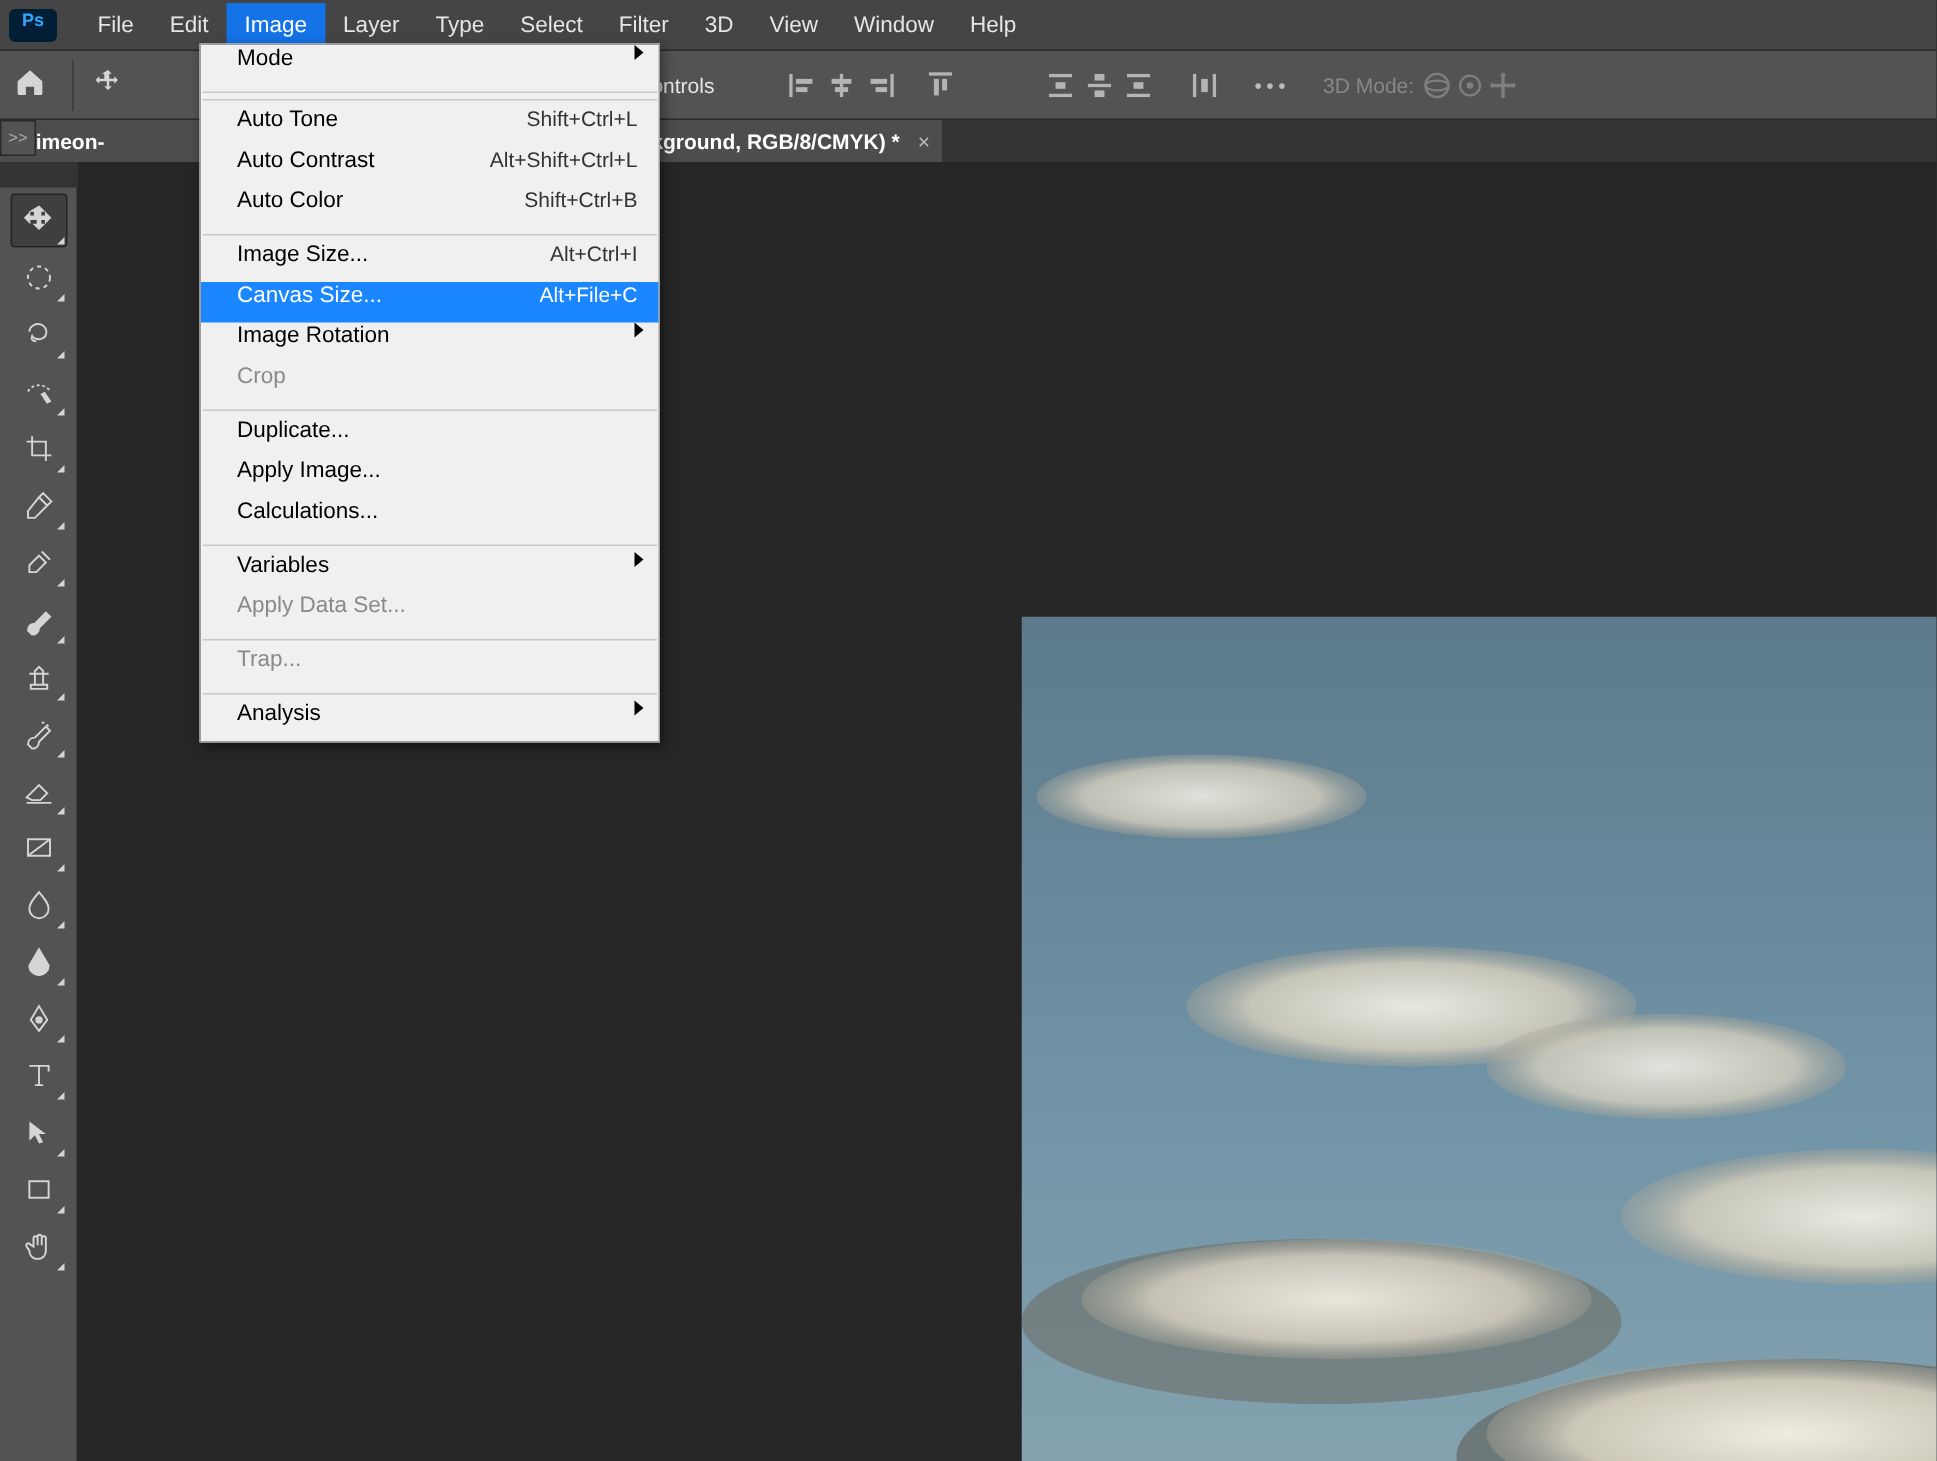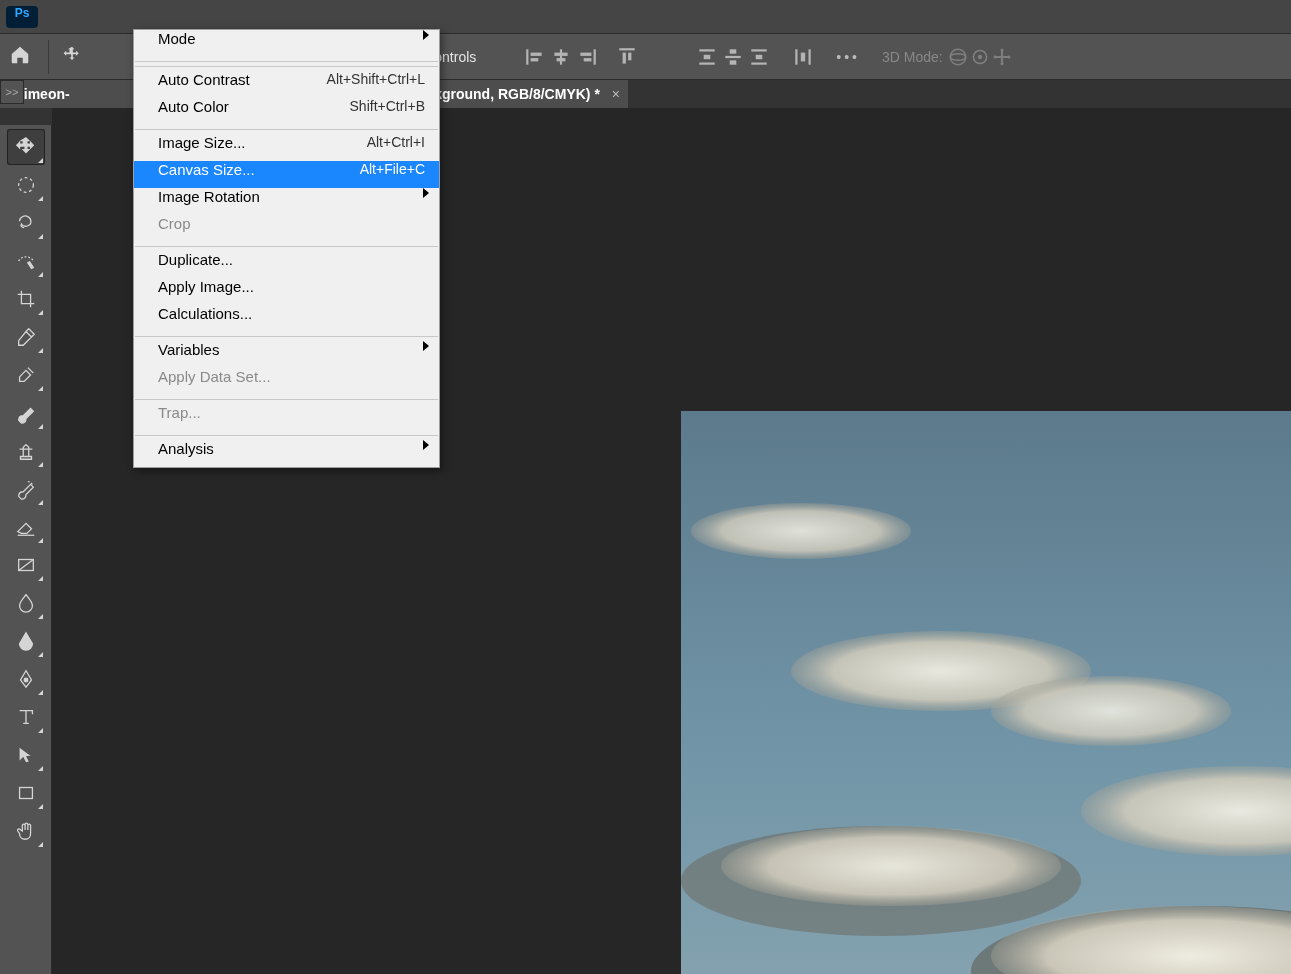--- a/index.html
+++ b/index.html
@@ -54,20 +54,33 @@
 
   
   .fill-d5{fill:#d5d5d5;stroke:none}
 </style>
 </head>
 <body>
 
 <div class="menubar">
   <div class="ps-logo">
       <span>Ps</span>
+    </div>
+  <div id="menu-items" style="display:flex">
+      <div class="m-item">File</div>
+      <div class="m-item">Edit</div>
+      <div class="m-item sel">Image</div>
+      <div class="m-item">Layer</div>
+      <div class="m-item">Type</div>
+      <div class="m-item">Select</div>
+      <div class="m-item">Filter</div>
+      <div class="m-item">3D</div>
+      <div class="m-item">View</div>
+      <div class="m-item">Window</div>
+      <div class="m-item">Help</div>
     </div>
 </div>
 
 <div class="optbar">
   <div class="home-ic">
     <svg viewBox="0 0 24 24" width="22" height="22">
         <path d="M3 11 12 3l9 8v9a1 1 0 0 1-1 1h-5v-6H9v6H4a1 1 0 0 1-1-1z" fill="#d5d5d5"></path>
       </svg>
   </div>
   <div class="vdiv"></div>
@@ -328,20 +341,24 @@
   </div>
 
 <div class="ddmenu" id="dd">
     <div class="ddrow">
       <span class="lab">Mode</span>
       <span class="sub"></span>
     </div>
     <div class="ddsep"></div>
     <div class="ddsep"></div>
     <div class="ddrow">
+      <span class="lab">Auto Tone</span>
+      <span class="sc">Shift+Ctrl+L</span>
+    </div>
+    <div class="ddrow">
       <span class="lab">Auto Contrast</span>
       <span class="sc">Alt+Shift+Ctrl+L</span>
     </div>
     <div class="ddrow">
       <span class="lab">Auto Color</span>
       <span class="sc">Shift+Ctrl+B</span>
     </div>
     <div class="ddsep"></div>
     <div class="ddrow">
       <span class="lab">Image Size...</span>

